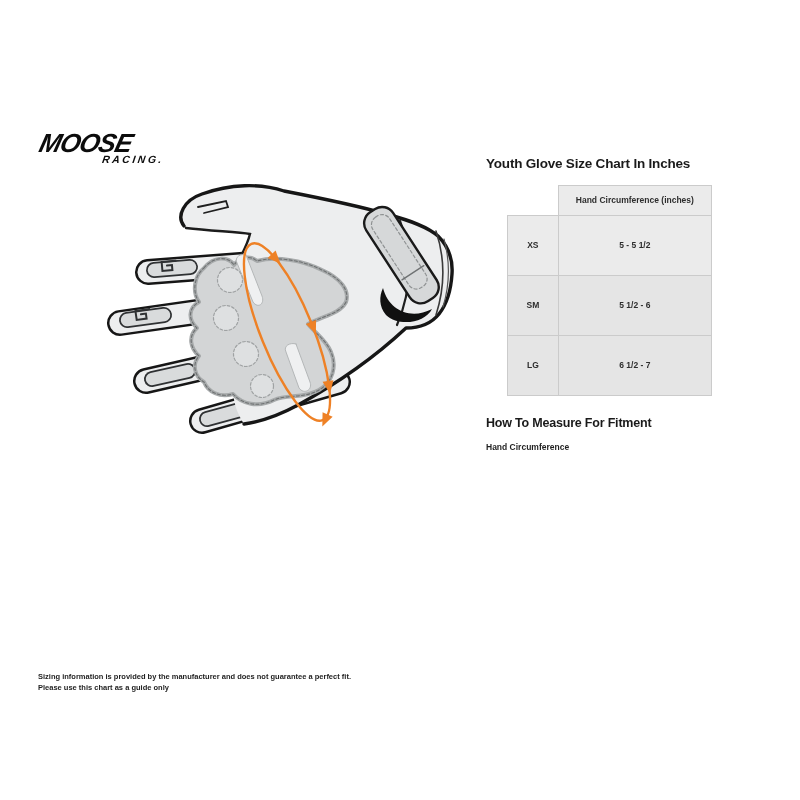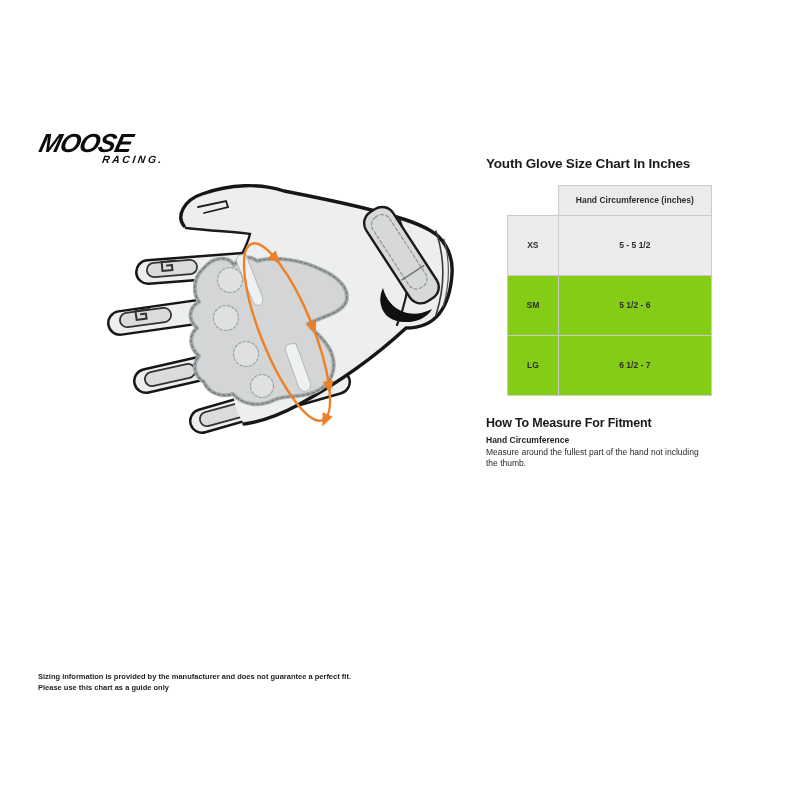--- a/index.html
+++ b/index.html
@@ -38,37 +38,37 @@
     color: #1a1a1a; line-height: 1.15;
   }
   table.size-table {
     border-collapse: collapse; margin-left: 21px; margin-top: 13px;
     table-layout: fixed;
   }
   table.size-table td {
     border: 1px solid #cbcbcb;
     text-align: center; vertical-align: middle;
     font-size: 8.5px; font-weight: 600; color: #2e2e2e;
-    background: #84cc16;
+    background: #e5e5e5;
   }
   table.size-table td.col-size  { width: 53px; }
   table.size-table td.col-range { width: 159px; }
   table.size-table tr.header-row td { height: 30px; background: #ebebeb; }
   table.size-table tr.header-row td.corner {
     background: transparent; border-top: none; border-left: none;
   }
   table.size-table tr.data-row td { height: 60px; }
   table.size-table tr.alt td { background: #ebebeb; }
 
   .measure-heading {
     margin-top: 20px; font-size: 12.5px; font-weight: 700;
     letter-spacing: -0.2px; color: #1a1a1a; line-height: 1.15;
   }
   .measure-label {
-    margin-top: 5px; font-size: 8.5px; font-weight: 700; color: #1f1f1f;
+    margin-top: 12px; font-size: 8.5px; font-weight: 700; color: #1f1f1f;
     line-height: 1.25;
   }
   .measure-text {
     margin-top: 1px; font-size: 8.5px; font-weight: 400; color: #2a2a2a;
     line-height: 1.4; width: 224px;
   }
 
   
   .footer { position: absolute; left: 38px; top: 672px; }
   .footer div {
@@ -207,19 +207,18 @@
     </tr>
     <tr class="data-row">
       <td class="col-size">LG</td>
       <td class="col-range">6 1/2 - 7</td>
     </tr>
   </tbody>
     </table>
 
   <div class="measure-heading">How To Measure For Fitment</div>
   <div class="measure-label">Hand Circumference</div>
-  <div class="measure-text">Measure around the fullest part of the hand not including the thumb.</div>
 </div>
 
 <div class="footer">
   <div>Sizing information is provided by the manufacturer and does not guarantee a perfect fit.</div>
   <div>Please use this chart as a guide only</div>
 </div>
 
 </body></html>

